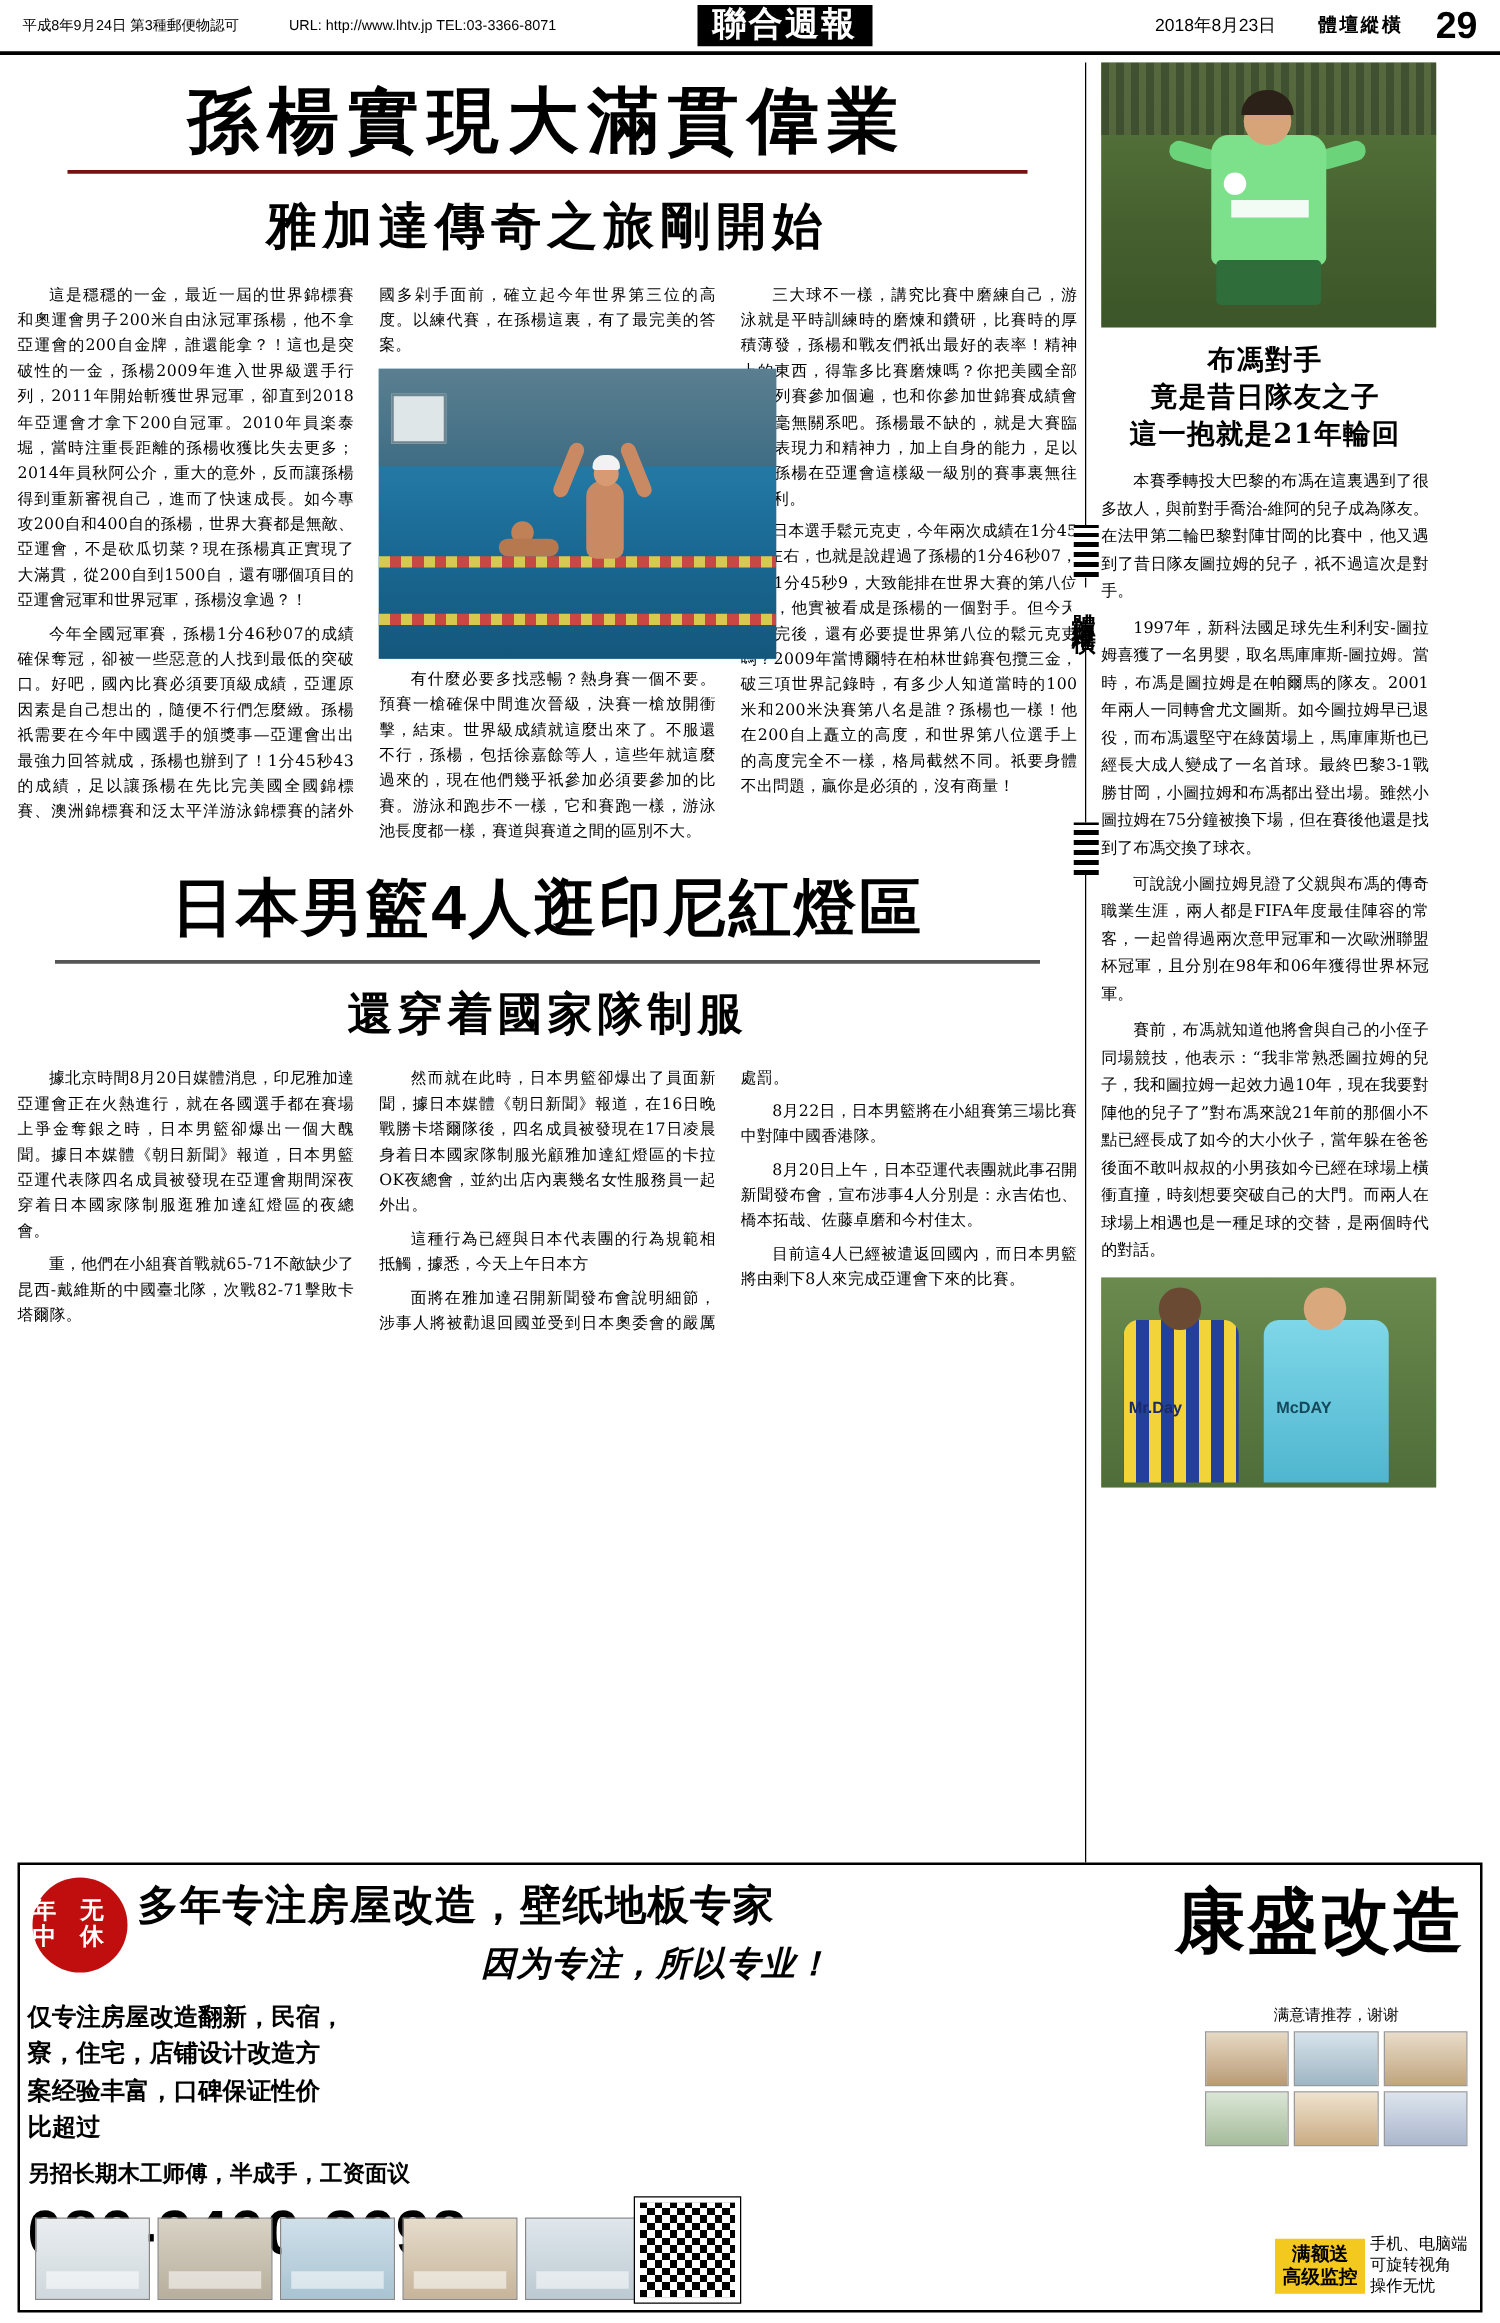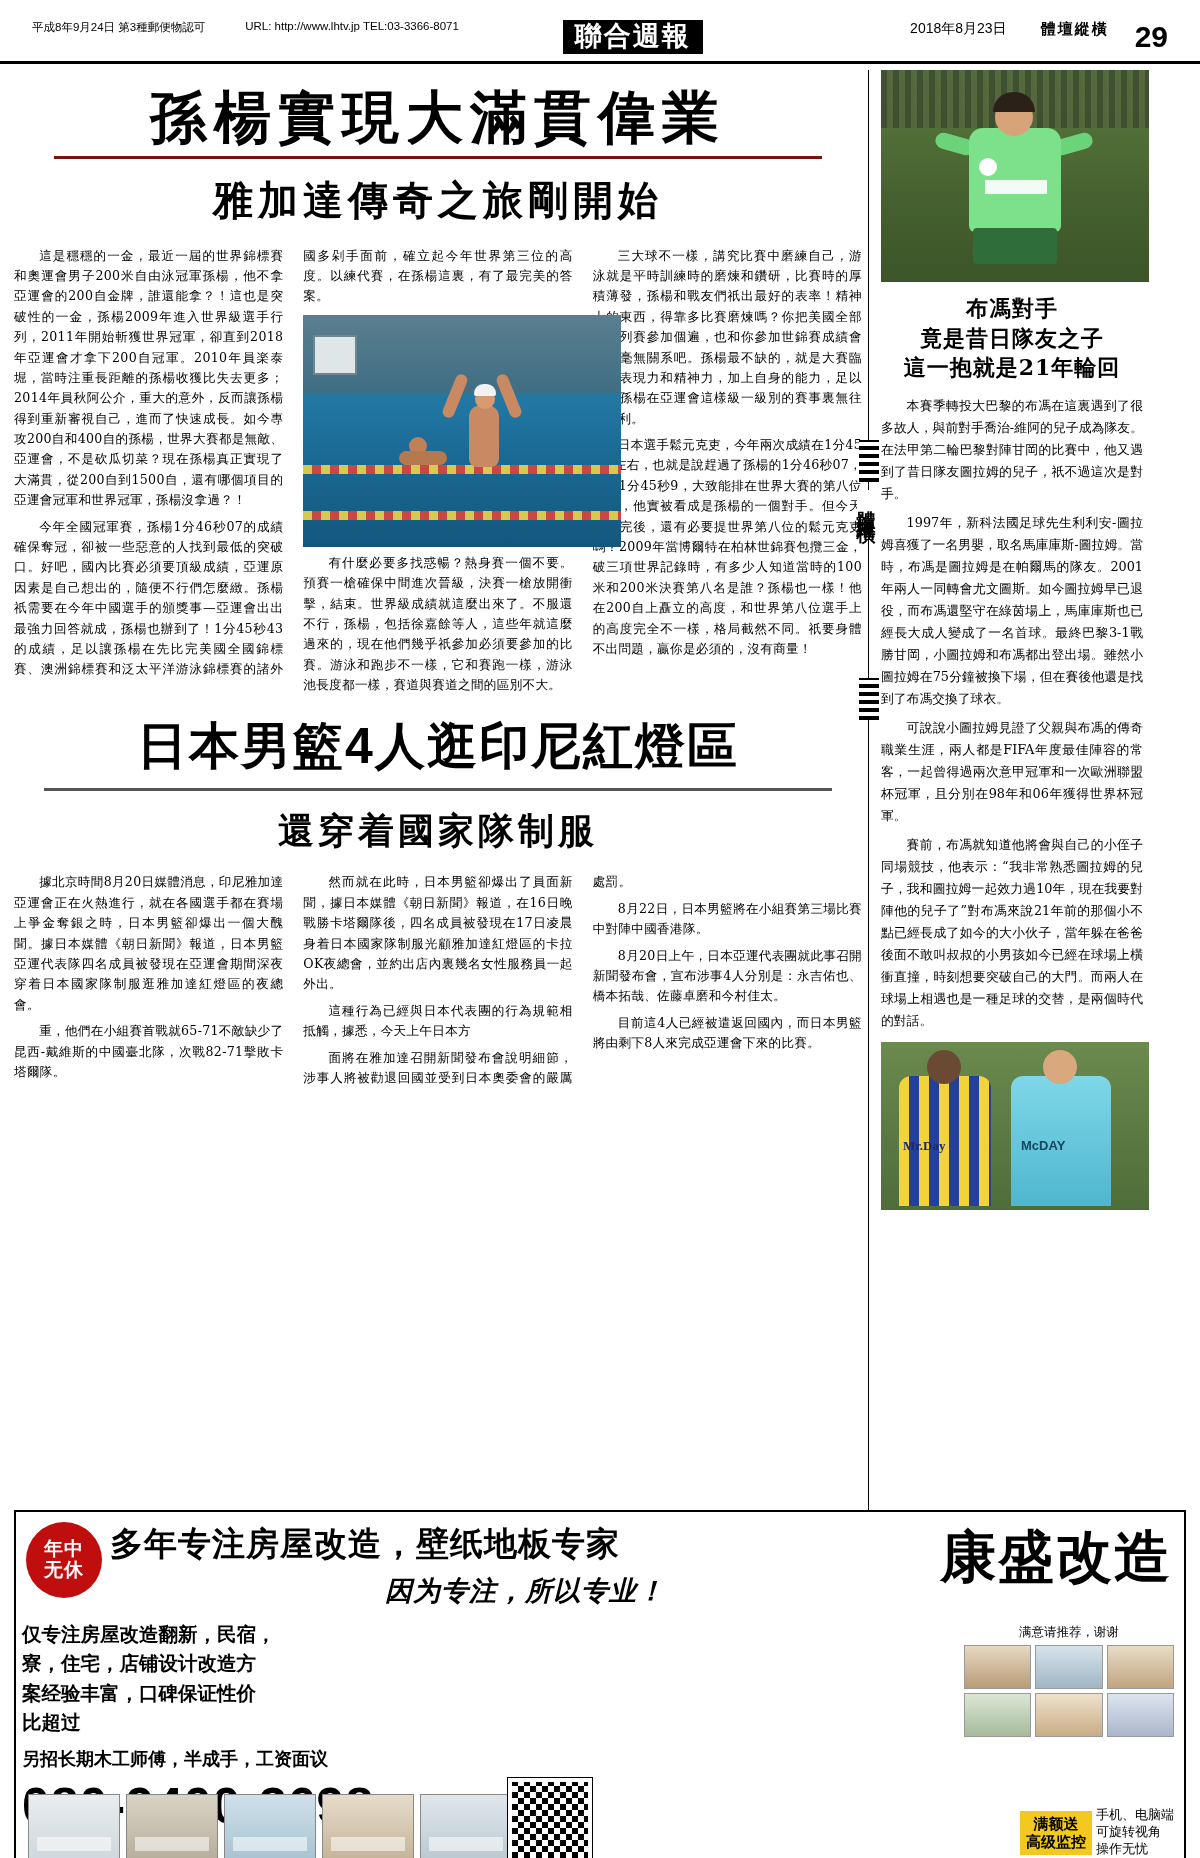--- a/index.html
+++ b/index.html
@@ -13,24 +13,23 @@
     position:relative;
     overflow:hidden;
   }
   .page { position:relative; width:1200px; height:1858px; padding:0; }
 
   
   .masthead {
     position:relative;
     height:44px;
     border-bottom:3px solid #000;
-    display:flex; align-items:flex-start;
-    padding:0 32px;
+    display:flex; align-items:center;
+    padding:0 18px;
     font-family:"Liberation Sans", sans-serif;
-    margin-top:20px;
   }
   .mh-left { font-size:11.5px; letter-spacing:0px; white-space:nowrap; }
   .mh-url { font-size:11.5px; margin-left:40px; white-space:nowrap; }
   .mh-logo {
     margin-left:auto; margin-right:auto;
     background:#000; color:#fff;
     font-family:"DejaVu Serif", serif;
     font-weight:bold; font-size:27px;
     padding:1px 12px 3px 12px;
     letter-spacing:2px;
@@ -191,37 +190,37 @@
   .photo-duo .g { position:absolute; inset:0; background:linear-gradient(#6a8a4e,#4e6d39); }
   .photo-duo .p1 { position:absolute; left:18px; top:34px; width:92px; height:130px;
     background:repeating-linear-gradient(90deg,#f2d43a 0 10px,#23419b 10px 20px); border-radius:12px 12px 0 0; }
   .photo-duo .p1h { position:absolute; left:46px; top:8px; width:34px; height:34px;
     background:#6b4a33; border-radius:50%; }
   .photo-duo .p2 { position:absolute; left:130px; top:34px; width:100px; height:130px;
     background:linear-gradient(#7fd7e8,#4fb6cf); border-radius:12px 12px 0 0; }
   .photo-duo .p2h { position:absolute; left:162px; top:8px; width:34px; height:34px;
     background:#d9a87d; border-radius:50%; }
   .photo-duo .txt1 { position:absolute; left:22px; top:96px; font-size:13px; font-weight:bold;
-    color:#1b2a6b; font-family:Liberation Serif, serif; }
+    color:#1b2a6b; font-family:Liberation Sans, sans-serif; }
   .photo-duo .txt2 { position:absolute; left:140px; top:96px; font-size:13px; font-weight:bold;
     color:#14485c; font-family:"Liberation Sans", sans-serif; }
 
   
   .ad {
     position:absolute; left:14px; right:14px; bottom:8px;
     height:360px;
     border:2px solid #000;
     background:#fff;
     overflow:hidden;
   }
   .ad-top { display:flex; align-items:flex-start; height:104px; border-bottom:0; }
   .ad-seal {
     width:76px; height:76px; margin:10px 8px 0 10px;
     border-radius:50%; background:#c00d0d; color:#fff;
-    display:flex; flex-direction:column; align-items:center; justify-content:center;
+    display:flex; flex-direction:row; align-items:center; justify-content:center;
     font-family:"Liberation Sans", sans-serif; font-weight:bold; font-size:19px; line-height:1.1;
     letter-spacing:1px;
   }
   .ad-heads { flex:1; padding-top:10px; }
   .ad-h1 {
     font-family:"Liberation Sans", sans-serif; font-weight:bold; font-size:33px;
     letter-spacing:1px; white-space:nowrap;
   }
   .ad-h2 {
     font-family:"Liberation Sans", sans-serif; font-weight:bold; font-size:27px;

